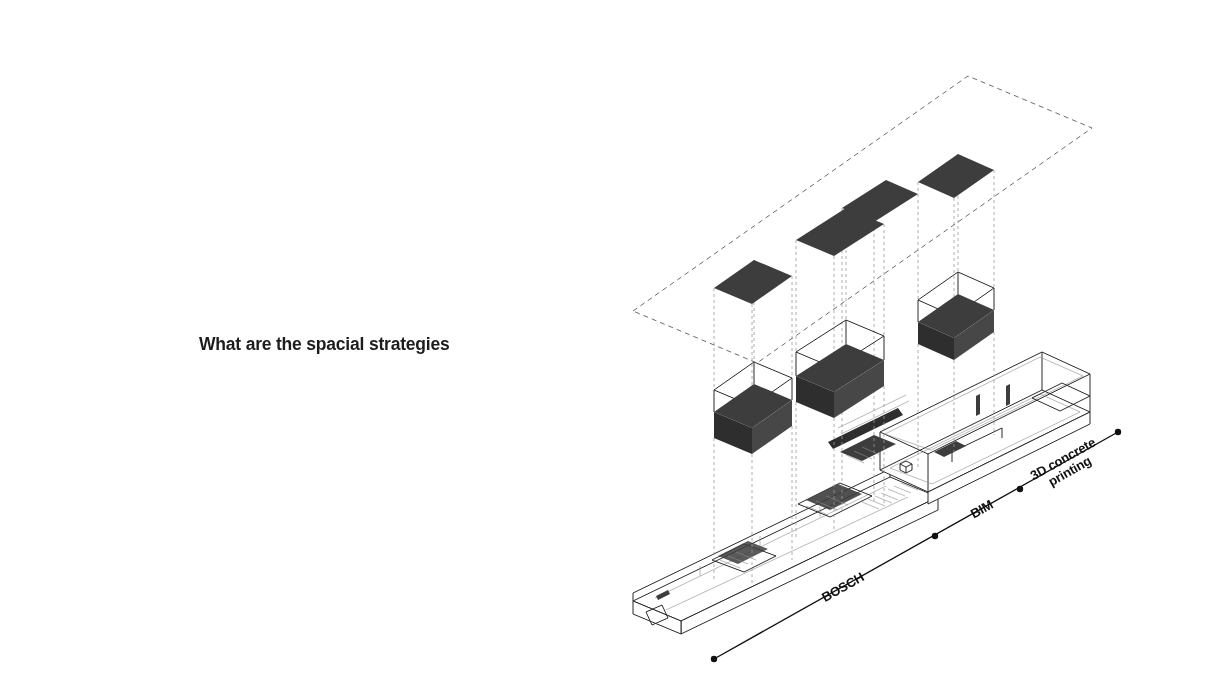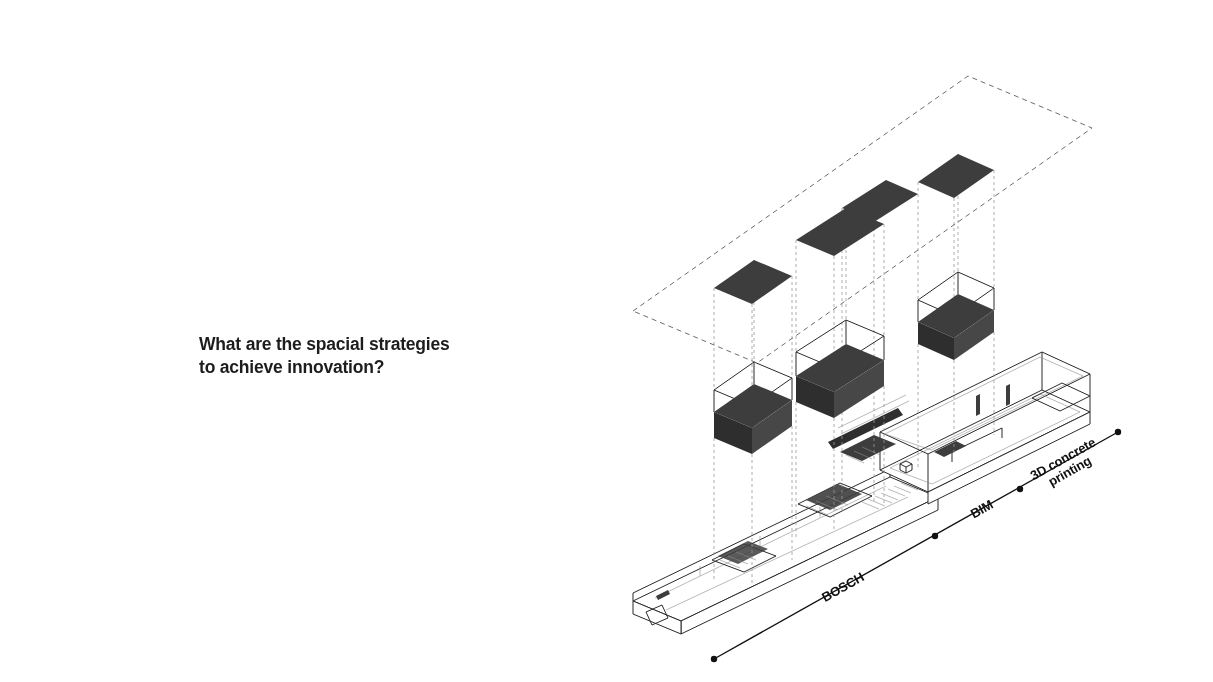--- a/index.html
+++ b/index.html
@@ -25,21 +25,20 @@
   .dot{fill:#111111;stroke:none;}
   .dimtext{font-family:"Liberation Sans",sans-serif;font-weight:700;font-size:13px;fill:#111111;letter-spacing:-0.2px;}
 </style>
 </head>
 <body>
 
 <div class="stage">
 
   <div class="question">
     <div>What are the spacial strategies</div>
-    <div>to achieve innovation?</div>
   </div>
 
   <svg class="diagram" viewBox="0 0 1213 682">
 
     <g>
 
       <path class="wh" d="M633 601 L890 477 L938 497 L681 621 Z"></path>
       <path class="wh" d="M681 621 L938 497 L938 510 L681 634 Z"></path>
       <path class="wh" d="M633 601 L681 621 L681 634 L633 614 Z"></path>
       <path class="ln" d="M633 593 L890 469 M633 593 L633 601 M890 469 L890 477"></path>

